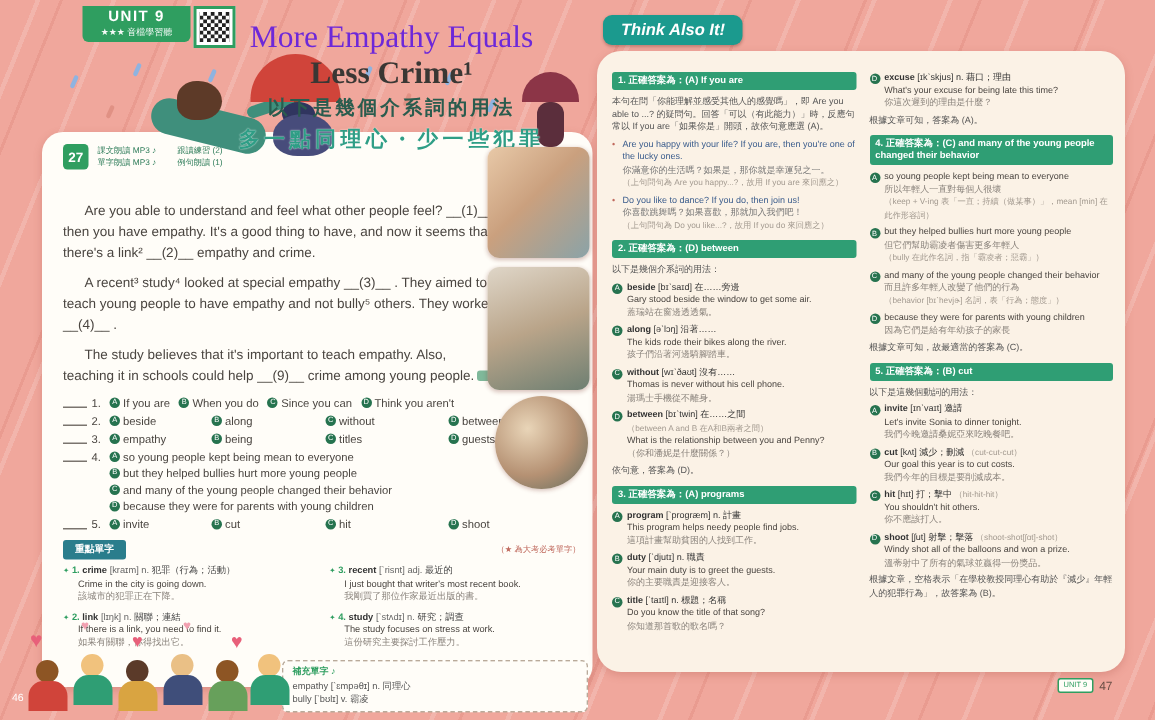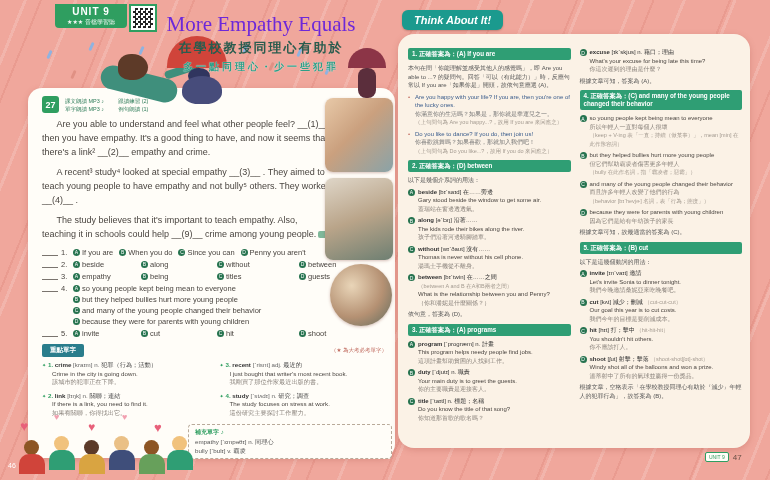--- a/index.html
+++ b/index.html
@@ -16,38 +16,38 @@
   .unit-badge .u1{font-size:10px;font-weight:bold;letter-spacing:1px;line-height:12px;}
   .unit-badge .u2{font-size:6px;line-height:8px;opacity:.95;}
   .qr{position:absolute;left:129px;top:4px;width:24px;height:24px;background:#fff;border:2px solid #2f9e60;z-index:5;}
   .qr .px{position:absolute;inset:2px;background:
       repeating-conic-gradient(#222 0% 25%,#fff 0% 50%);background-size:5px 5px;}
 
   .title-block{position:absolute;left:128px;top:12px;width:266px;text-align:center;z-index:4;}
   .t1{font-family:"Liberation Serif","DejaVu Serif",serif;font-weight:normal;color:#6d28d9;font-size:21px;line-height:24px;}
   .t2{font-family:"Liberation Serif","DejaVu Serif",serif;font-weight:bold;color:#3a3734;font-size:21px;line-height:24px;}
   .t3{font-size:13px;font-weight:bold;color:#2a5c4e;margin-top:3px;letter-spacing:2px;}
-  .t4{font-size:10px;font-weight:bold;color:#2f9e86;margin-top:3px;letter-spacing:3px;text-shadow:0 0 1px #fff;}
+  .t4{font-size:14px;font-weight:bold;color:#2f9e86;margin-top:3px;letter-spacing:3px;text-shadow:0 0 1px #fff;}
 
   .illus-top{position:absolute;left:30px;top:40px;width:330px;height:80px;z-index:3;pointer-events:none;}
   .umbrella{position:absolute;left:137px;top:-4px;width:60px;height:32px;background:#d0443a;border-radius:60px 60px 0 0;}
   .umb-handle{position:absolute;left:166px;top:26px;width:3px;height:32px;background:#8a4b2f;border-radius:2px;}
   .fig-hair{position:absolute;left:88px;top:14px;width:30px;height:26px;background:#5d3a28;border-radius:50% 60% 55% 45%;}
   .fig-body{position:absolute;left:70px;top:32px;width:78px;height:24px;background:#3f8f7c;border-radius:14px;transform:rotate(14deg);}
   .fig-arm{position:absolute;left:134px;top:26px;width:38px;height:8px;background:#3f8f7c;border-radius:5px;transform:rotate(-18deg);}
   .crouch{position:absolute;left:152px;top:36px;width:40px;height:28px;background:#474c7b;border-radius:55% 55% 45% 45%;}
   .crouch-hair{position:absolute;left:158px;top:28px;width:22px;height:16px;background:#30355f;border-radius:50%;}
   .umbrella2{position:absolute;left:318px;top:8px;width:38px;height:20px;background:#8c3547;border-radius:40px 40px 0 0;}
   .fig2{position:absolute;left:328px;top:28px;width:18px;height:30px;background:#5b2e3c;border-radius:8px;}
   .drop{position:absolute;width:3px;height:9px;border-radius:2px;transform:rotate(24deg);}
 
   .card-left{position:absolute;left:28px;top:88px;width:367px;height:370px;background:#fffdf8;
     border-radius:14px;z-index:2;box-shadow:0 2px 6px rgba(160,70,60,.25);padding:0;}
   .card-inner{padding:8px 10px 4px 14px;}
-  .track-row{display:flex;align-items:flex-end;gap:6px;margin-bottom:4px;}
+  .track-row{display:flex;align-items:flex-end;gap:6px;margin-bottom:20px;}
   .track-num{width:17px;height:17px;background:#2f9e60;color:#fff;font-size:9px;font-weight:bold;
     display:flex;align-items:center;justify-content:center;border-radius:3px;flex:0 0 auto;}
   .track-caps{display:flex;gap:14px;font-size:5.5px;color:#2f7d5a;line-height:8px;padding-top:1px;}
   .passage{width:292px;font-size:9px;color:#4a4540;line-height:14px;}
   .passage p{margin:0 0 6px;text-indent:1.6em;}
   .ans-marker{display:inline-block;width:14px;height:7px;background:#7fb89a;border-radius:2px;vertical-align:middle;margin-left:2px;}
 
   .questions{margin-top:4px;width:318px;font-size:7.5px;color:#4a4540;line-height:11px;}
   .qrow{display:flex;align-items:flex-start;margin-bottom:1px;}
   .qblank{width:16px;border-bottom:1px solid #7a746e;height:8px;margin-right:3px;flex:0 0 auto;}
@@ -127,21 +127,22 @@
   <div class="unit-badge">
     <div class="u1">UNIT 9</div>
     <div class="u2">★★★ 音檔學習聽</div>
   </div>
   <div class="qr">
       <div class="px"></div>
     </div>
 
   <div class="title-block">
     <div class="t1">More Empathy Equals</div>
-    <div class="t3">在學校教授同理心有助於</div>
+    <div class="t2">Less Crime¹</div>
+    <div class="t3">以下是幾個介系詞的用法</div>
     <div class="t4">多一點同理心・少一些犯罪</div>
   </div>
 
   <div class="illus-top">
     <div class="drop" style="left:18px;top:10px;background:#8fb3e0"></div>
     <div class="drop" style="left:42px;top:30px;background:#e09184"></div>
     <div class="drop" style="left:60px;top:2px;background:#8fb3e0"></div>
     <div class="drop" style="left:110px;top:6px;background:#8fb3e0"></div>
     <div class="drop" style="left:214px;top:4px;background:#8fb3e0"></div>
     <div class="drop" style="left:240px;top:22px;background:#e09184"></div>
@@ -192,21 +193,21 @@
             <span class="opt">
                 <span class="letter">B</span>
                 <span>When you do</span>
               </span>
             <span class="opt">
                 <span class="letter">C</span>
                 <span>Since you can</span>
               </span>
             <span class="opt">
                 <span class="letter">D</span>
-                <span>Penny you aren't</span>
+                <span>Think you aren't</span>
               </span>
           </span>
         </div>
         <div class="qrow">
           <span class="qblank"></span>
           <span class="qnum">2.</span>
           <span class="qopts">
             <span class="opt" style="width:62px">
                 <span class="letter">A</span>
                 <span>beside</span>
@@ -359,21 +360,21 @@
     <span class="torso" style="left:65px;top:42px;background:#d9a441"></span>
     <span class="head" style="left:100px;top:24px;background:#eac086"></span>
     <span class="torso" style="left:95px;top:38px;background:#3f4e7a"></span>
     <span class="head" style="left:130px;top:28px;background:#8d5524"></span>
     <span class="torso" style="left:125px;top:42px;background:#67a05b"></span>
     <span class="head" style="left:158px;top:24px;background:#f1c27d"></span>
     <span class="torso" style="left:153px;top:38px;background:#2f9e74"></span>
   </div>
   <div class="pageno-left">46</div>
 
-  <div class="think-tag">Think About It!</div>
+  <div class="think-tag">Think Also It!</div>
 
   <div class="card-right">
     <div class="rp-cols">
 
       <div class="rcol">
         <div class="sec-h">1. 正確答案為：(A) If you are</div>
         <div class="intro">本句在問「你能理解並感受其他人的感覺嗎」，即 Are you able to ...? 的疑問句。回答「可以（有此能力）」時，反應句常以 If you are「如果你是」開頭，故依句意應選 (A)。</div>
         <div class="bullet">
           <span class="en">Are you happy with your life? If you are, then you're one of the lucky ones.</span>
           <span class="zh">你滿意你的生活嗎？如果是，那你就是幸運兒之一。</span>

